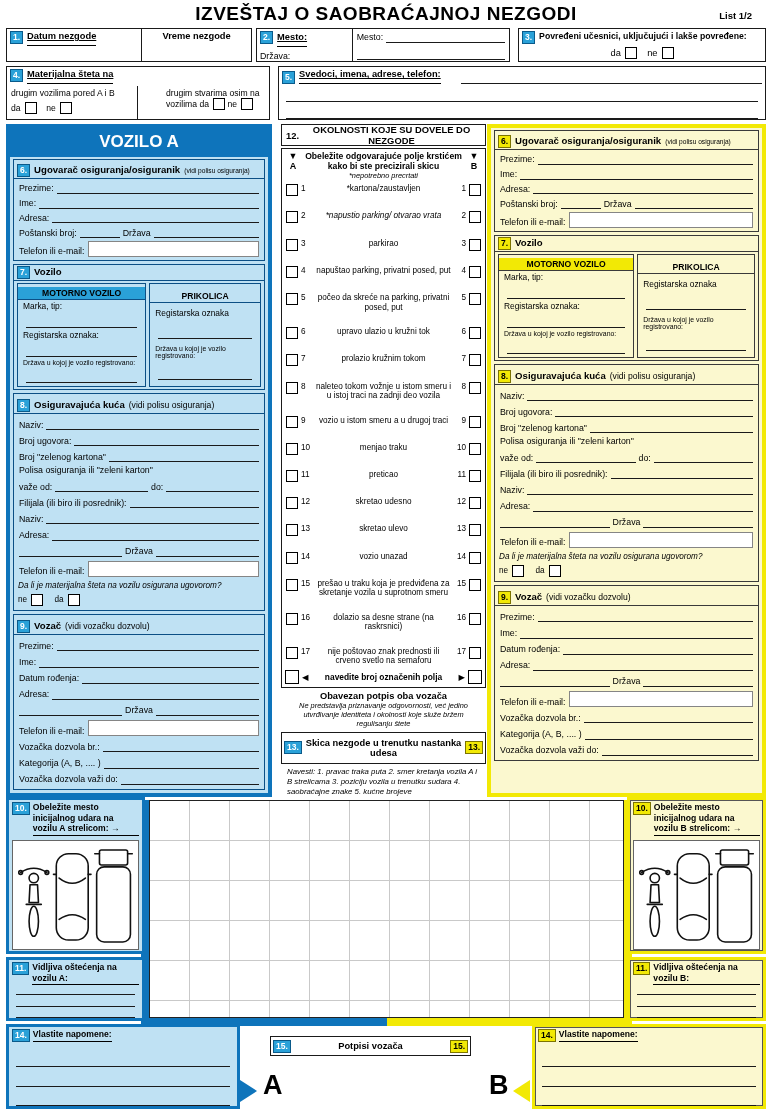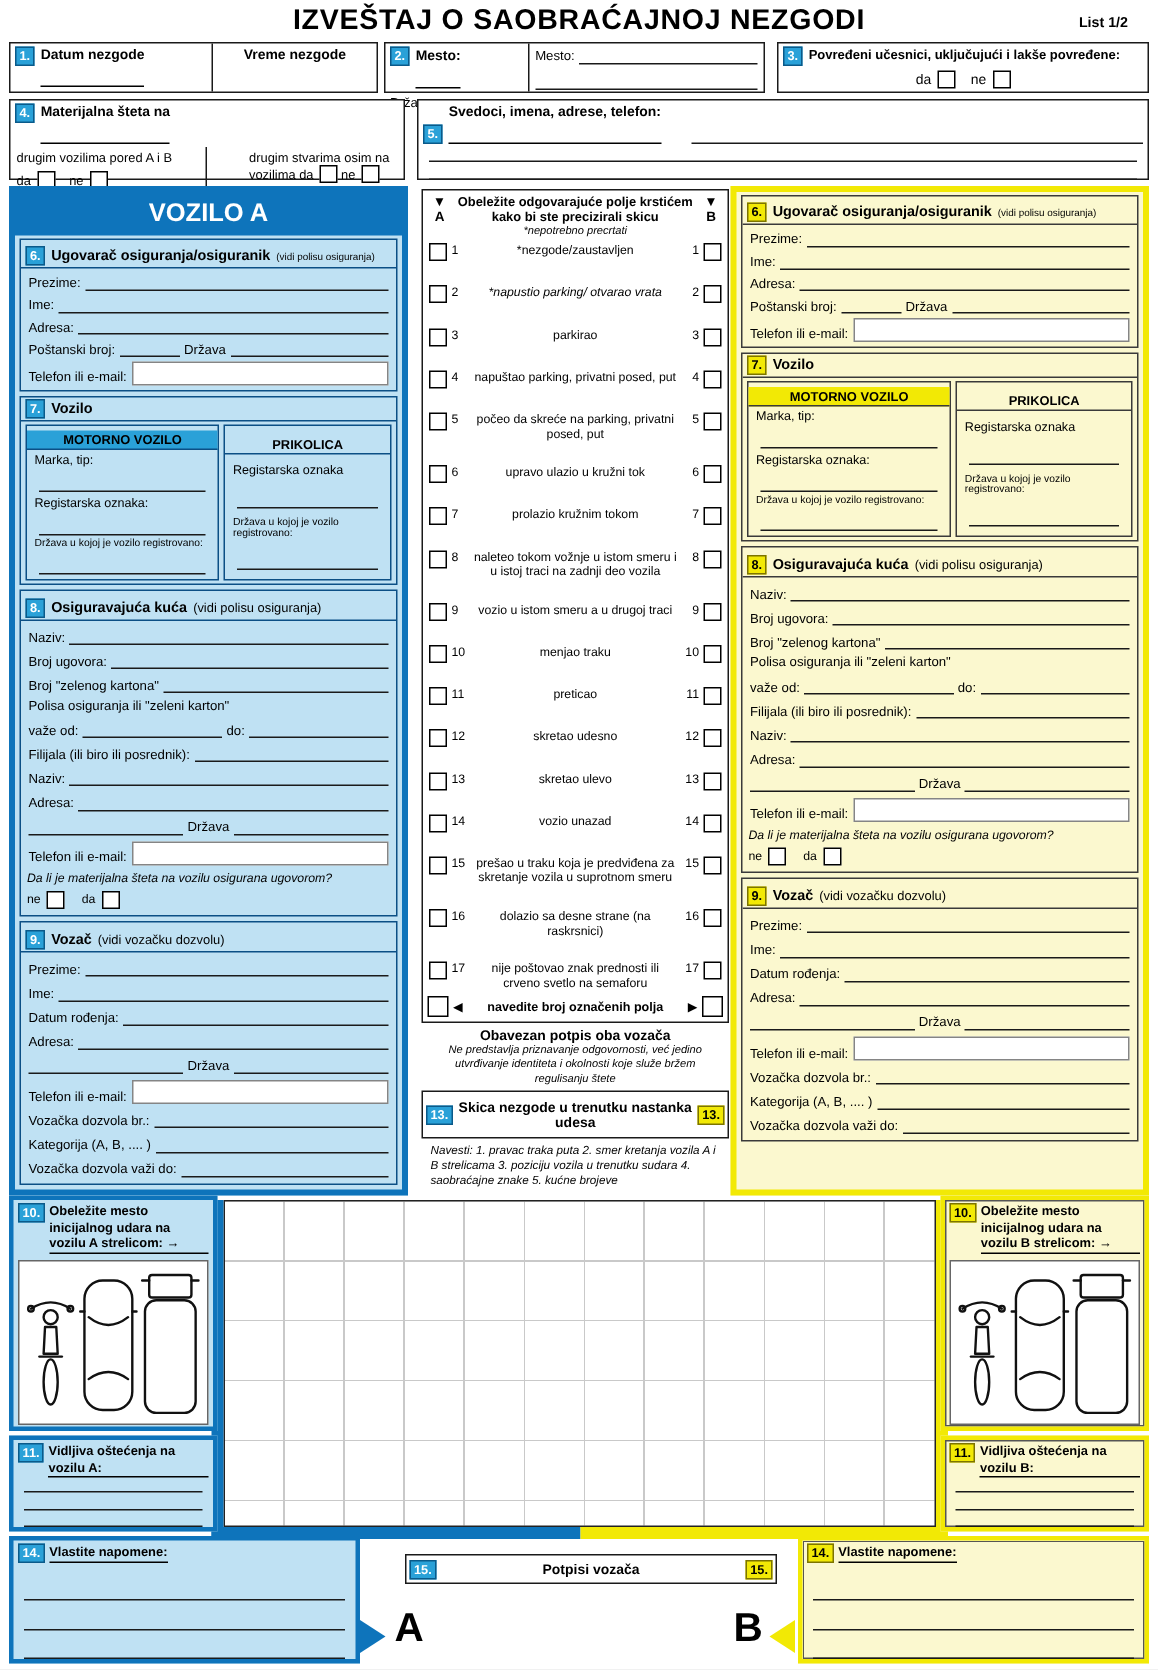--- a/index.html
+++ b/index.html
@@ -20,21 +20,21 @@
   .wline{border-bottom:1.1px solid #1a1a1a;height:13px;margin:0 7px;}
   .fr{display:flex;align-items:flex-end;gap:3px;padding:0 5px;font-size:8.8px;line-height:1.1;}
   .winput{flex:1;background:#fff;border:1px solid #858585;height:14px;}
   .pair{display:inline-flex;gap:4px;align-items:center;}
 
   
   .title{left:0;top:3px;width:100%;text-align:center;font-size:19px;font-weight:bold;letter-spacing:.5px;}
   .sheet{right:20px;top:10px;font-size:9.5px;font-weight:bold;}
   .tbox{display:flex;flex-direction:column;box-sizing:border-box;}
   .thead{display:flex;gap:4px;align-items:flex-start;padding:2px 3px;font-size:9.3px;}
-  .u{border-bottom:1.1px solid #000;padding-bottom:16px;}
+  .u{border-bottom:1.1px solid #000;padding-bottom:4px;text-decoration:underline;}
 
   
   .vcol{box-sizing:border-box;display:flex;flex-direction:column;overflow:hidden;}
   .colA{border:4px solid #0e74bb;background:#bfe1f3;}
   .colB{border:4px solid #f2e905;background:#fbf8cf;}
   .vhead{text-align:center;font-size:17px;font-weight:bold;padding:4px 0 5px;}
   .colA .vhead{background:#0e74bb;color:#fff;}
   .colB .vhead{background:#f2e905;color:#000;}
   .sect{margin:2px 3px 1px;box-sizing:border-box;display:flex;flex-direction:column;
         justify-content:space-evenly;overflow:hidden;}
@@ -379,40 +379,44 @@
           <span class="line"></span>
         </div>
       <div class="fr">
           <span>Vozačka dozvola važi do:</span>
           <span class="line"></span>
         </div>
     </div>
   </div>
 
   <div class="abs" style="left:281px;top:124px;width:205px;height:676px;display:flex;flex-direction:column;">
+    <div class="bbox m12" style="height:22px;">
+      <span class="b">12.</span>
+      <span class="b" style="flex:1;text-align:center;">OKOLNOSTI KOJE SU DOVELE DO NEZGODE</span>
+    </div>
     <div class="bbox mbody" style="height:556px;margin-top:2px;">
       <div class="mhead">
         <div class="mcol">
             <div>▼</div>
           <div class="b">A</div>
           </div>
         <div class="mctr">
           <div class="b">Obeležite odgovarajuće polje krstićem kako bi ste precizirali skicu</div>
           <div class="i">*nepotrebno precrtati</div>
         </div>
         <div class="mcol">
             <div>▼</div>
           <div class="b">B</div>
           </div>
       </div>
       <div class="clist">
   <div class="crow">
     <span class="cb"></span>
     <span class="cnum cnum-l">1</span>
-    <span class="ctext">*nezgode/zaustavljen</span>
+    <span class="ctext">*kartona/zaustavljen</span>
     <span class="cnum cnum-r">1</span>
     <span class="cb"></span>
   </div>
 
   <div class="crow">
     <span class="cb"></span>
     <span class="cnum cnum-l">2</span>
     <span class="ctext i">*napustio parking/ otvarao vrata</span>
     <span class="cnum cnum-r">2</span>
     <span class="cb"></span>
@@ -786,21 +790,21 @@
         <span class="badge">14.</span>
       <span class="txt">Vlastite napomene:</span>
       </div>
     <div class="wline" style="margin-top:12px;"></div>
     <div class="wline" style="margin-top:8px;"></div>
     <div class="wline" style="margin-top:8px;"></div>
   </div>
   <div class="abs arrowA" style="left:240px;top:1080px;"></div>
   <div class="abs bigletter" style="left:263px;top:1070px;">A</div>
 
-  <div class="abs bbox p15" style="left:270px;top:1036px;width:248px;height:20px;">
+  <div class="abs bbox p15" style="left:270px;top:1036px;width:201px;height:20px;">
     <span class="badge">15.</span>
     <span class="t">Potpisi vozača</span>
     <span class="badge y">15.</span>
   </div>
 
   <div class="abs sbox sboxB" style="left:627px;top:797px;width:139px;height:157px;">
     <div class="sbh">
         <span class="badge y">10.</span>
       <span class="txt"><span>Obeležite  mesto inicijalnog udara na vozilu B strelicom:</span>
       <span>→</span></span>

